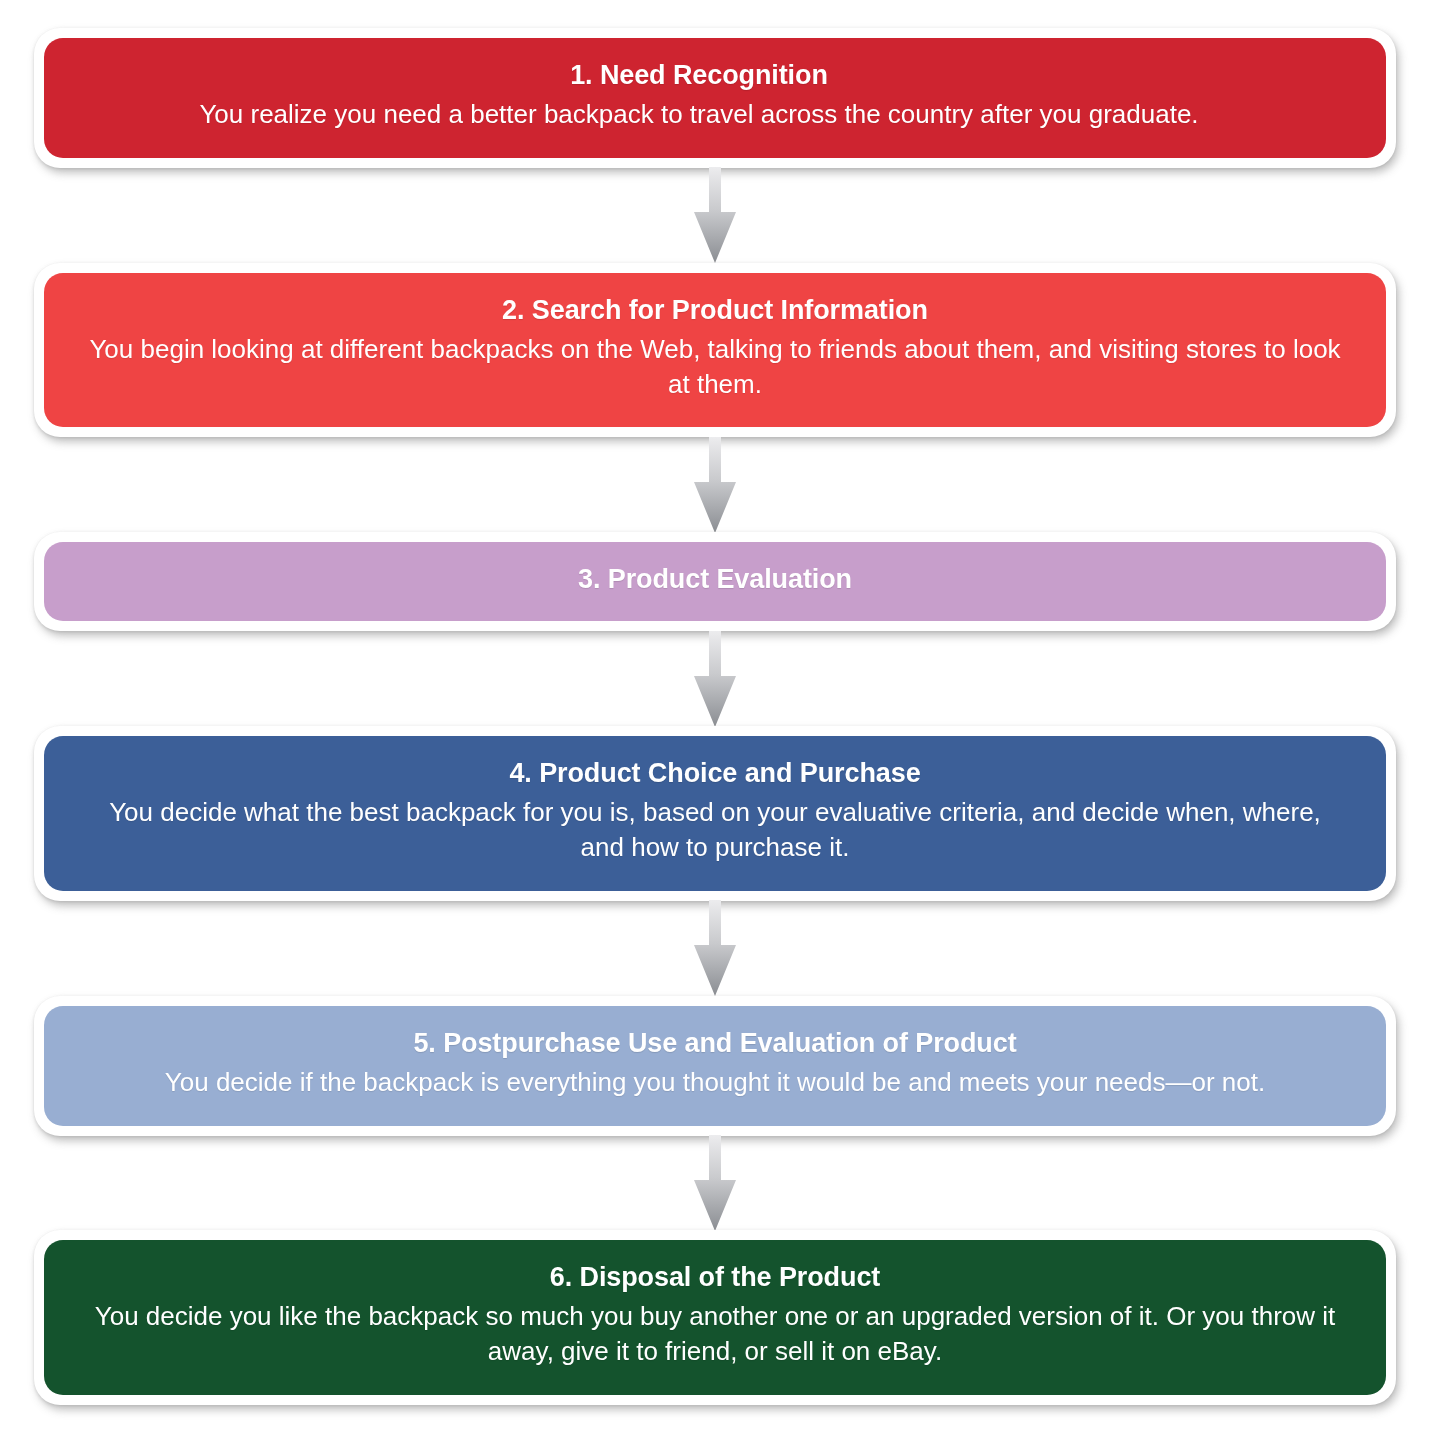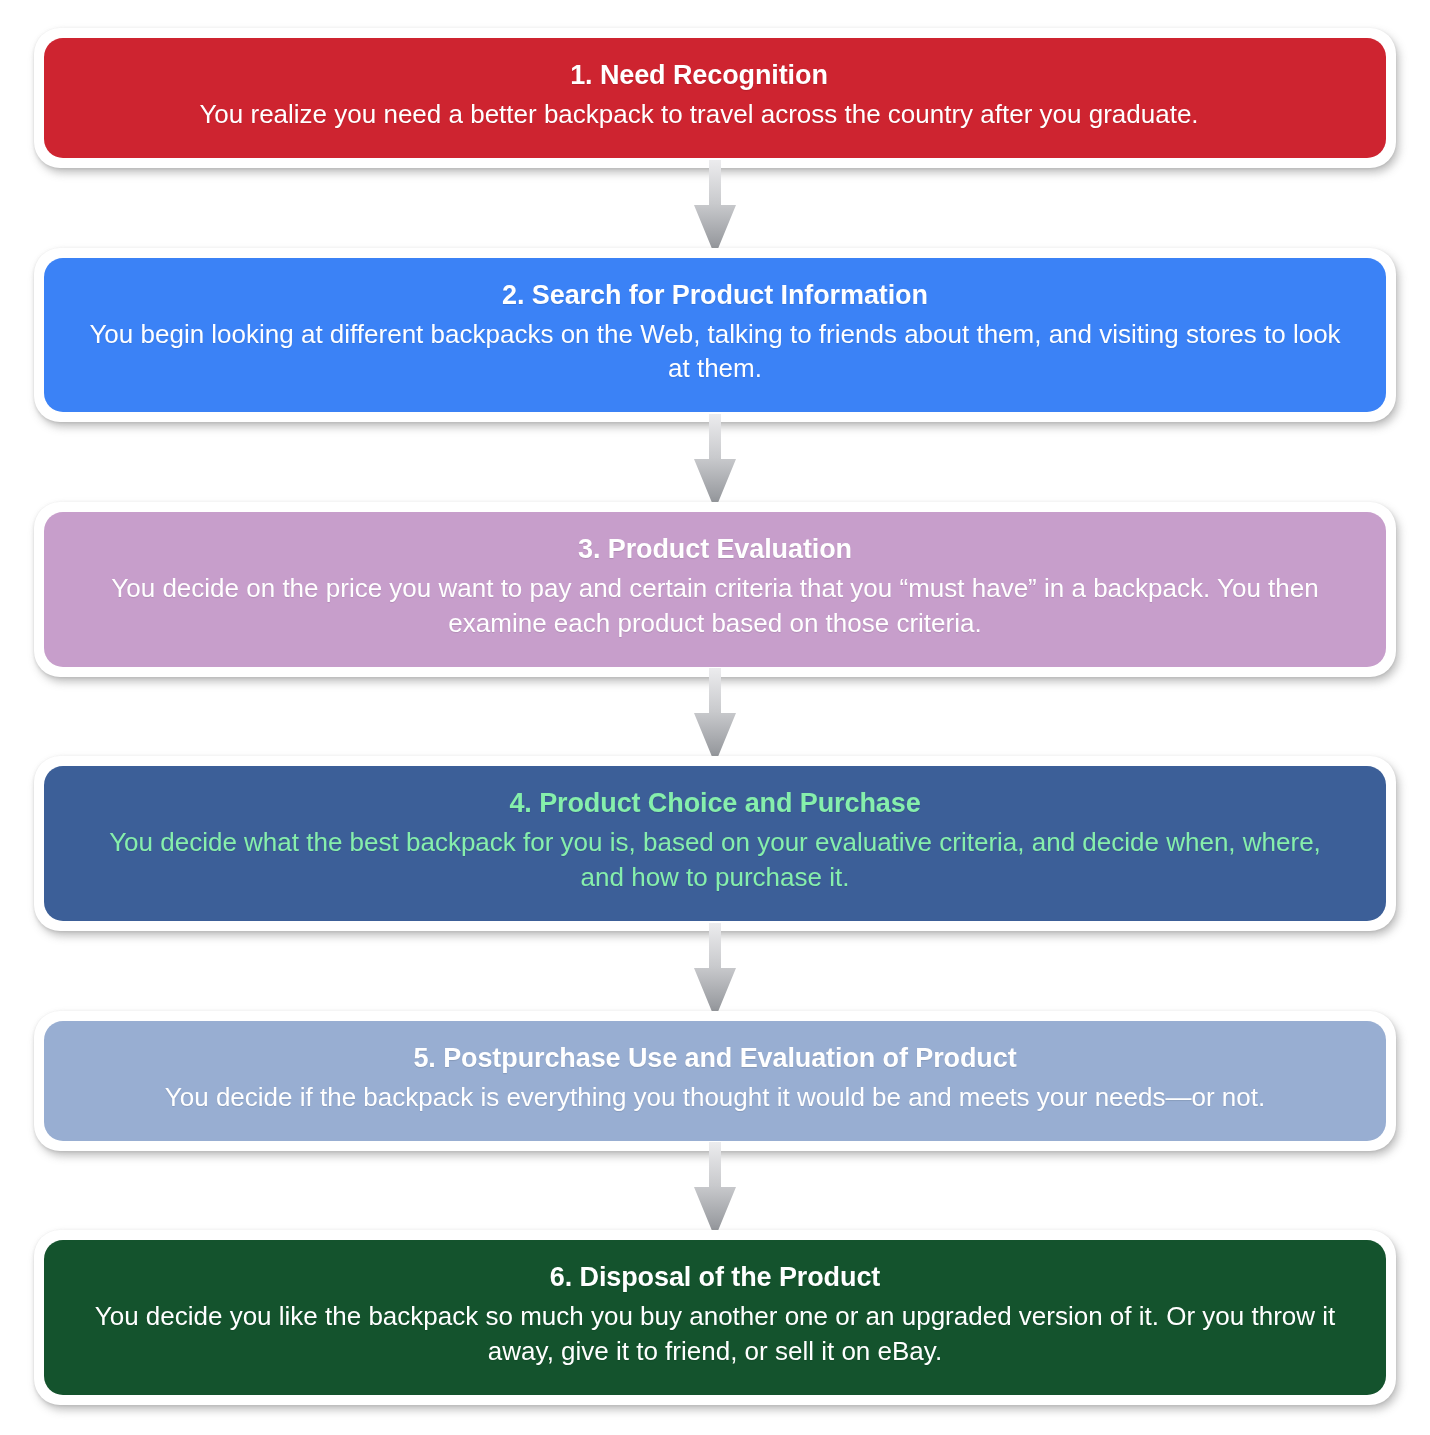--- a/index.html
+++ b/index.html
@@ -102,21 +102,21 @@
           <stop offset="45%" stop-color="#C9CACD"></stop>
           <stop offset="100%" stop-color="#8A8D92"></stop>
         </linearGradient>
       </defs>
       <path d="M23 0 L35 0 L35 45 L50 45 L29 96 L8 45 L23 45 Z" fill="url(#gradArrow1)"></path>
     </svg>
   </div>
 
   <div class="step-wrap">
     <div class="step-frame">
-      <div class="step-body" id="body-1" style="background-color: #3b82f6; color: rgb(255, 255, 255);">
+      <div class="step-body" id="body-1" style="background-color: #ef4444; color: rgb(255, 255, 255);">
         <div class="step-title">2. Search for Product Information</div>
         <div class="step-desc">You begin looking at different backpacks on the Web, talking to friends about them, and visiting stores to look at them.</div>
       </div>
     </div>
   </div>
 
   <div class="connector">
     <svg width="58" height="96" viewBox="0 0 58 96" aria-hidden="true">
       <defs>
         <linearGradient id="gradArrow2" x1="0" y1="0" x2="0" y2="1">
@@ -126,41 +126,40 @@
         </linearGradient>
       </defs>
       <path d="M23 0 L35 0 L35 45 L50 45 L29 96 L8 45 L23 45 Z" fill="url(#gradArrow2)"></path>
     </svg>
   </div>
 
   <div class="step-wrap">
     <div class="step-frame">
       <div class="step-body" id="body-2" style="background-color: rgb(199, 158, 203); color: rgb(255, 255, 255); text-align: center;">
         <div class="step-title">3. Product Evaluation</div>
-        <div class="step-desc">You decide on the price you want to pay and certain criteria that you “must have” in a backpack. You then examine each product based on those criteria.</div>
       </div>
     </div>
   </div>
 
   <div class="connector">
     <svg width="58" height="96" viewBox="0 0 58 96" aria-hidden="true">
       <defs>
         <linearGradient id="gradArrow3" x1="0" y1="0" x2="0" y2="1">
           <stop offset="0%" stop-color="#ECECEE"></stop>
           <stop offset="45%" stop-color="#C9CACD"></stop>
           <stop offset="100%" stop-color="#8A8D92"></stop>
         </linearGradient>
       </defs>
       <path d="M23 0 L35 0 L35 45 L50 45 L29 96 L8 45 L23 45 Z" fill="url(#gradArrow3)"></path>
     </svg>
   </div>
 
   <div class="step-wrap">
     <div class="step-frame">
-      <div class="step-body" id="body-3" style="background-color: rgb(60, 95, 152); color: #86efac;">
+      <div class="step-body" id="body-3" style="background-color: rgb(60, 95, 152); color: #ffffff;">
         <div class="step-title">4. Product Choice and Purchase</div>
         <div class="step-desc">You decide what the best backpack for you is, based on your evaluative criteria, and decide when, where, and how to purchase it.</div>
       </div>
     </div>
   </div>
 
   <div class="connector">
     <svg width="58" height="96" viewBox="0 0 58 96" aria-hidden="true">
       <defs>
         <linearGradient id="gradArrow4" x1="0" y1="0" x2="0" y2="1">

